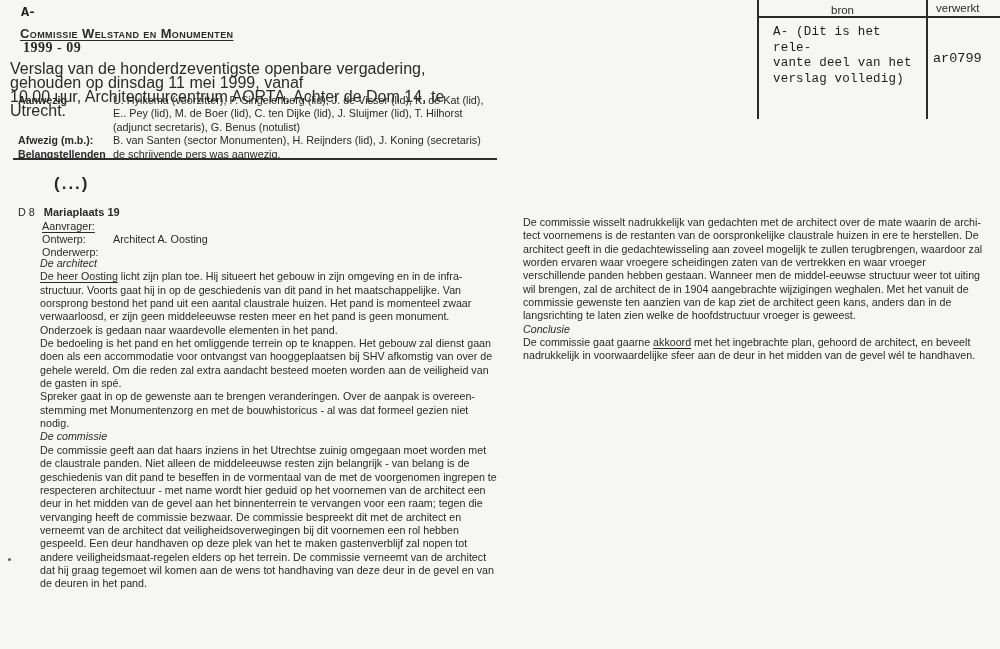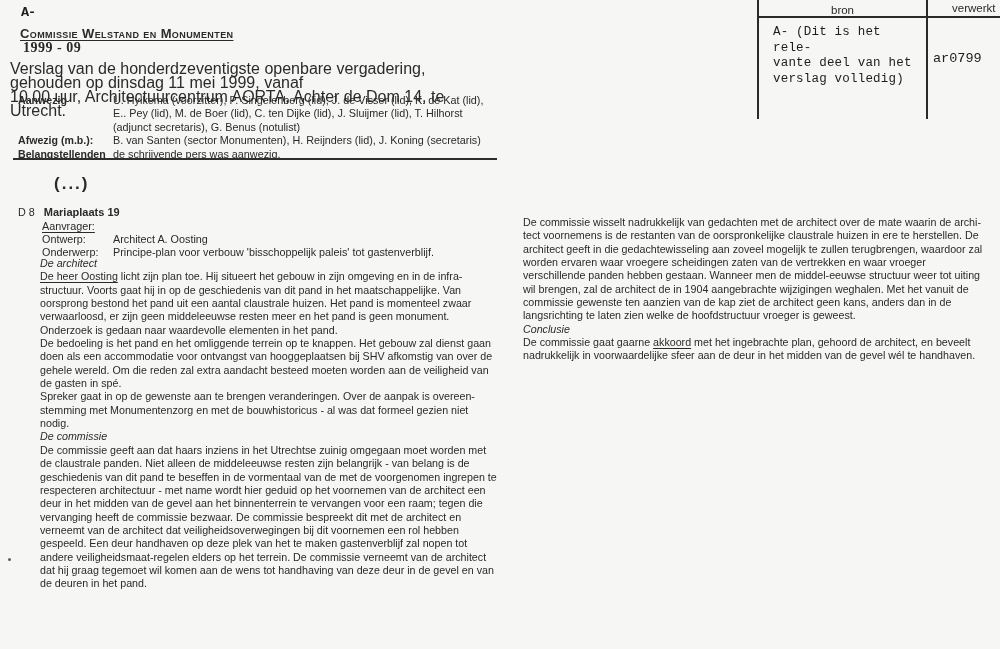--- a/index.html
+++ b/index.html
@@ -28,21 +28,21 @@
   .stamp {
     left: 757px; top: 0; width: 243px; height: 119px;
     border-left: 2px solid #2a2a2a;
     display: grid;
     grid-template-columns: 169px 1fr;
     grid-template-rows: 18px 1fr;
     font-size: 11.5px;
   }
   .stamp-cell { border-color: #2a2a2a; }
   .stamp-h1 { border-right: 2px solid #2a2a2a; border-bottom: 2px solid #2a2a2a; display:flex; align-items:flex-end; justify-content:center; }
-  .stamp-h2 { border-bottom: 2px solid #2a2a2a; display:flex; align-items:center; padding-left: 24px; }
+  .stamp-h2 { border-bottom: 2px solid #2a2a2a; display:flex; align-items:center; padding-left: 8px; }
   .stamp-b1 { border-right: 2px solid #2a2a2a; padding: 7px 0 0 14px; }
   .stamp-b2 { padding: 33px 0 0 5px; }
   .stamp-note { font-size: 12.5px; line-height: 15.5px; white-space: pre-line; color: #1d1d1d; letter-spacing: 0.2px; }
   .stamp-code { font-size: 13.5px; color: #1d1d1d; }
 
   
   .committee {
     left: 20px; top: 26px;
     font-variant: small-caps;
     font-weight: 600;
@@ -158,21 +158,20 @@
   <div class="abs meta">
     <div class="meta-row">
       <div class="meta-label u">Aanvrager:</div>
     </div>
     <div class="meta-row">
       <div class="meta-label">Ontwerp:</div>
       <div class="meta-value">Architect A. Oosting</div>
     </div>
     <div class="meta-row">
       <div class="meta-label">Onderwerp:</div>
-      <div class="meta-value">Principe-plan voor verbouw 'bisschoppelijk paleis' tot gastenverblijf.</div>
     </div>
   </div>
 
   <div class="abs col left-col">
     <div class="sec-heading">De architect</div>
     <div class="para"><span class="u">De heer Oosting</span><span> licht zijn plan toe. Hij situeert het gebouw in zijn omgeving en in de infra-
 structuur. Voorts gaat hij in op de geschiedenis van dit pand in het maatschappelijke. Van
 oorsprong bestond het pand uit een aantal claustrale huizen. Het pand is momenteel zwaar
 verwaarloosd, er zijn geen middeleeuwse resten meer en het pand is geen monument.
 Onderzoek is gedaan naar waardevolle elementen in het pand.</span></div>

